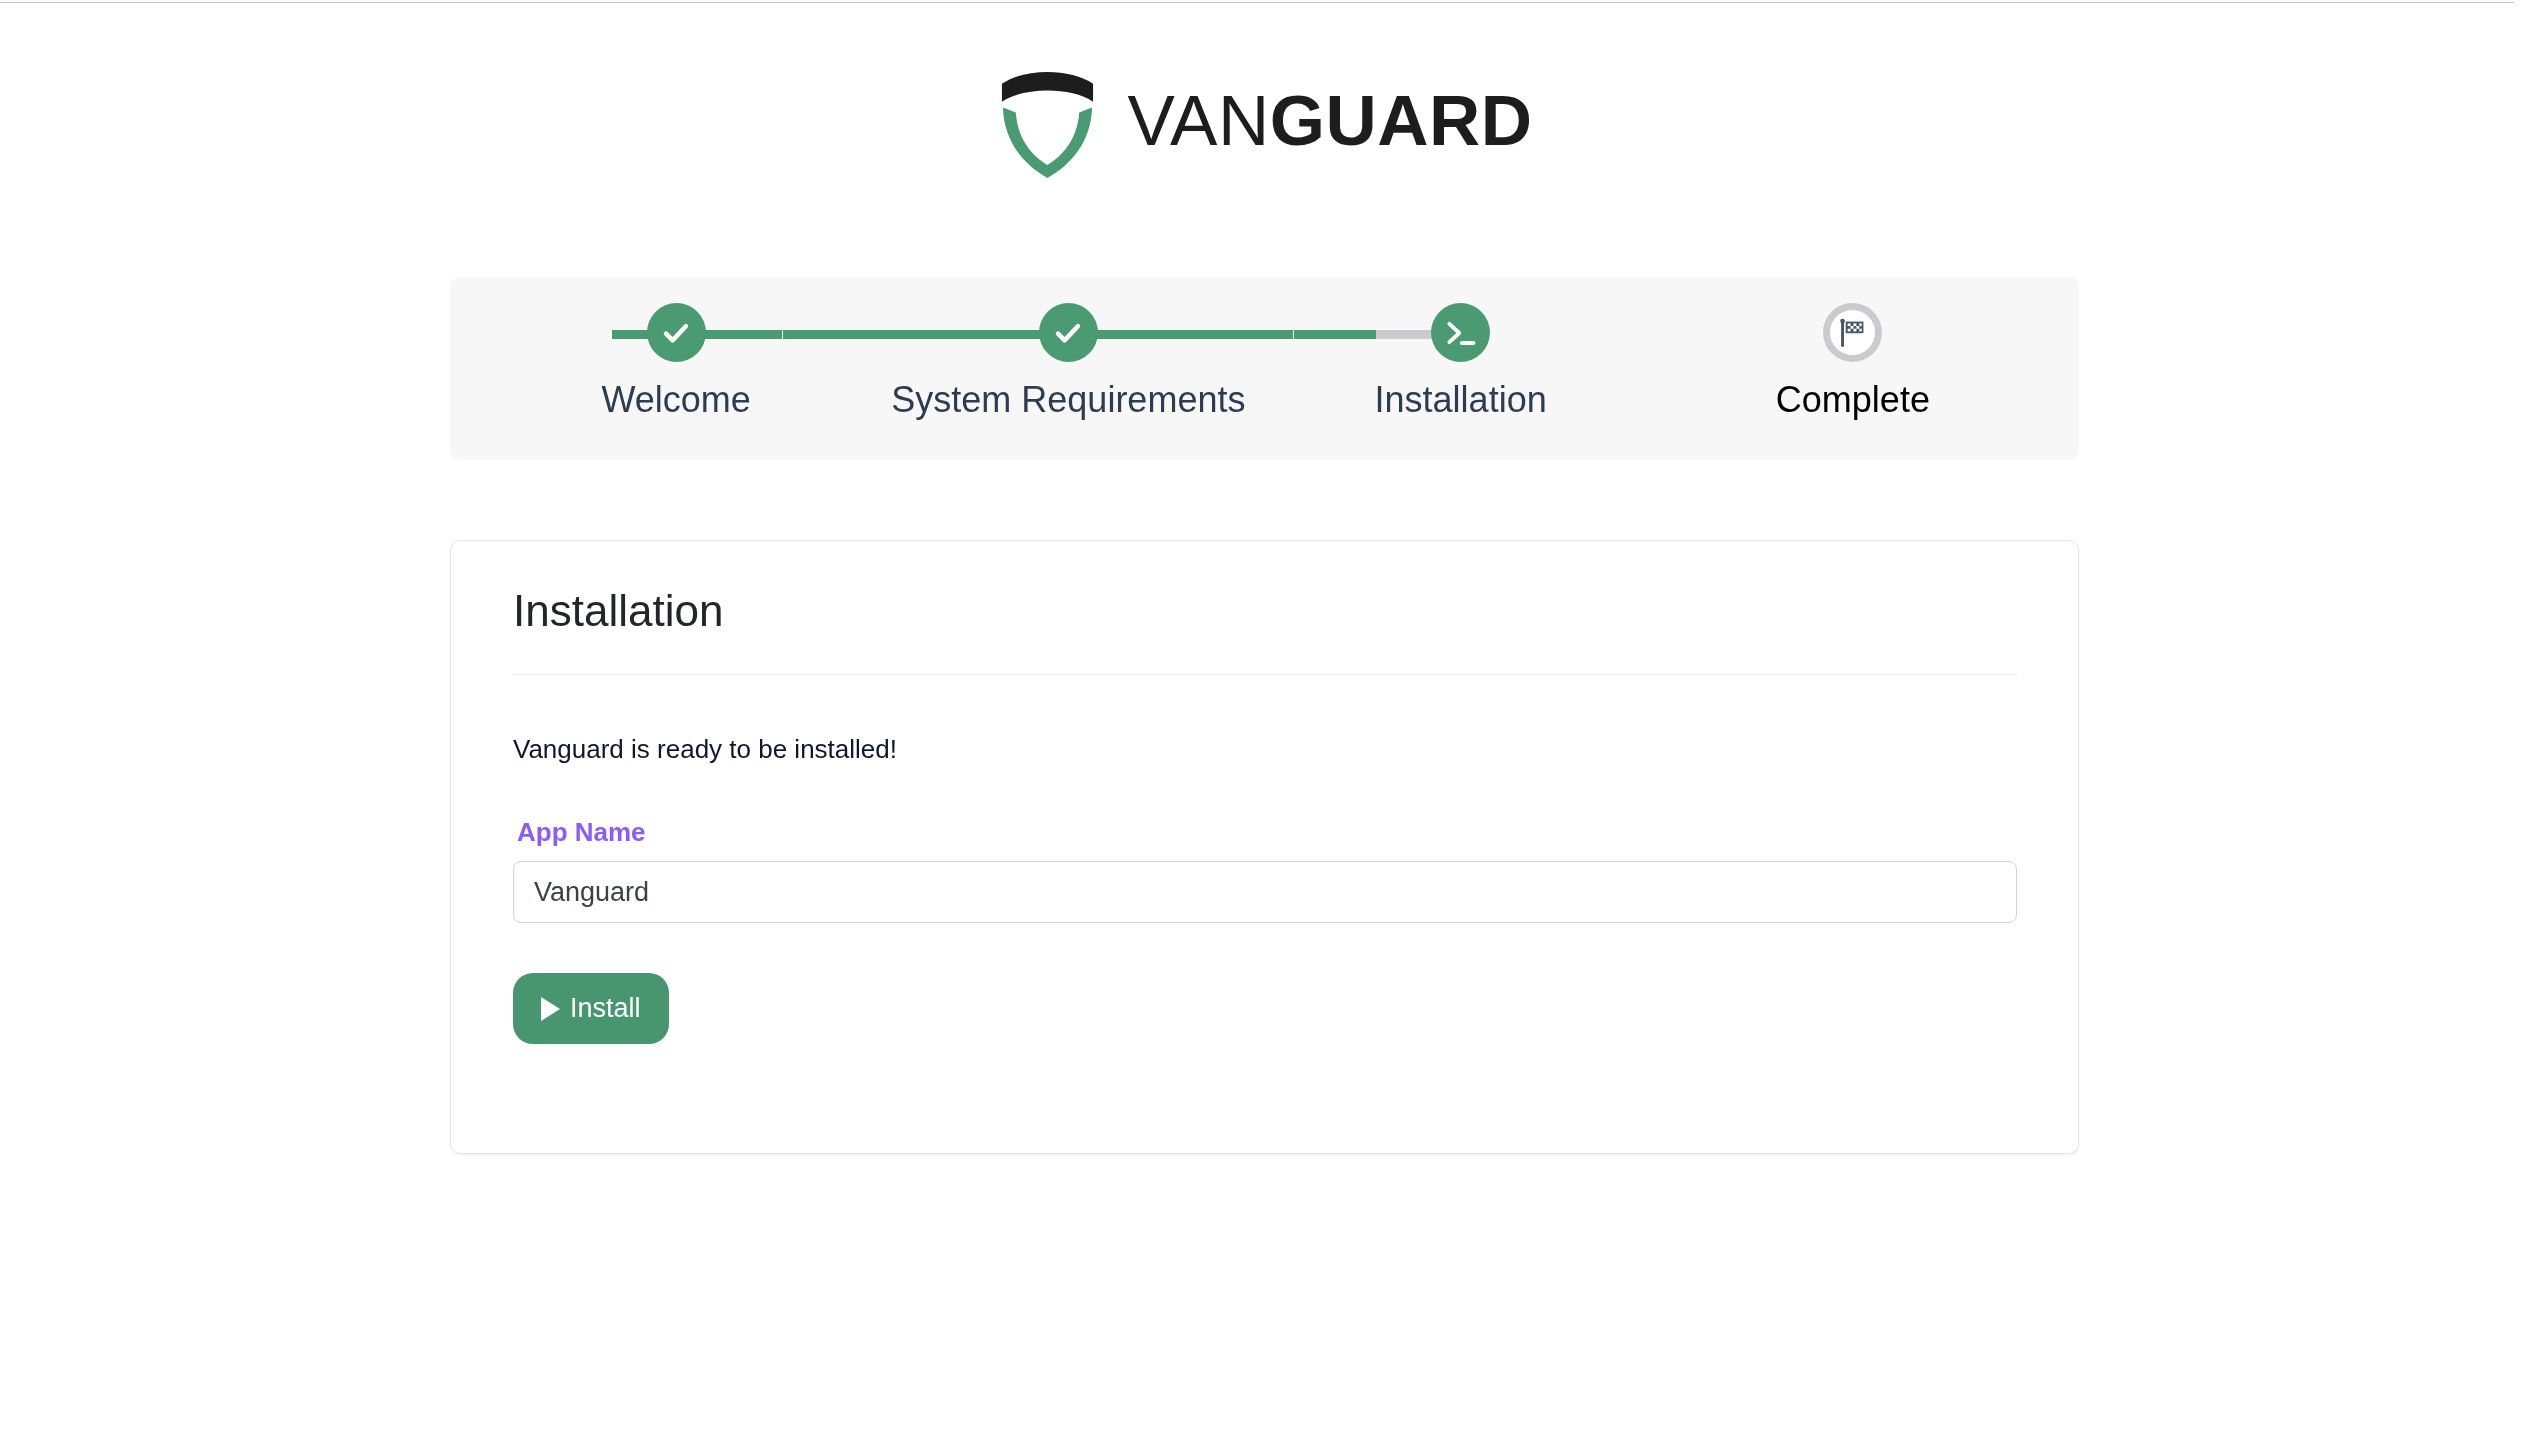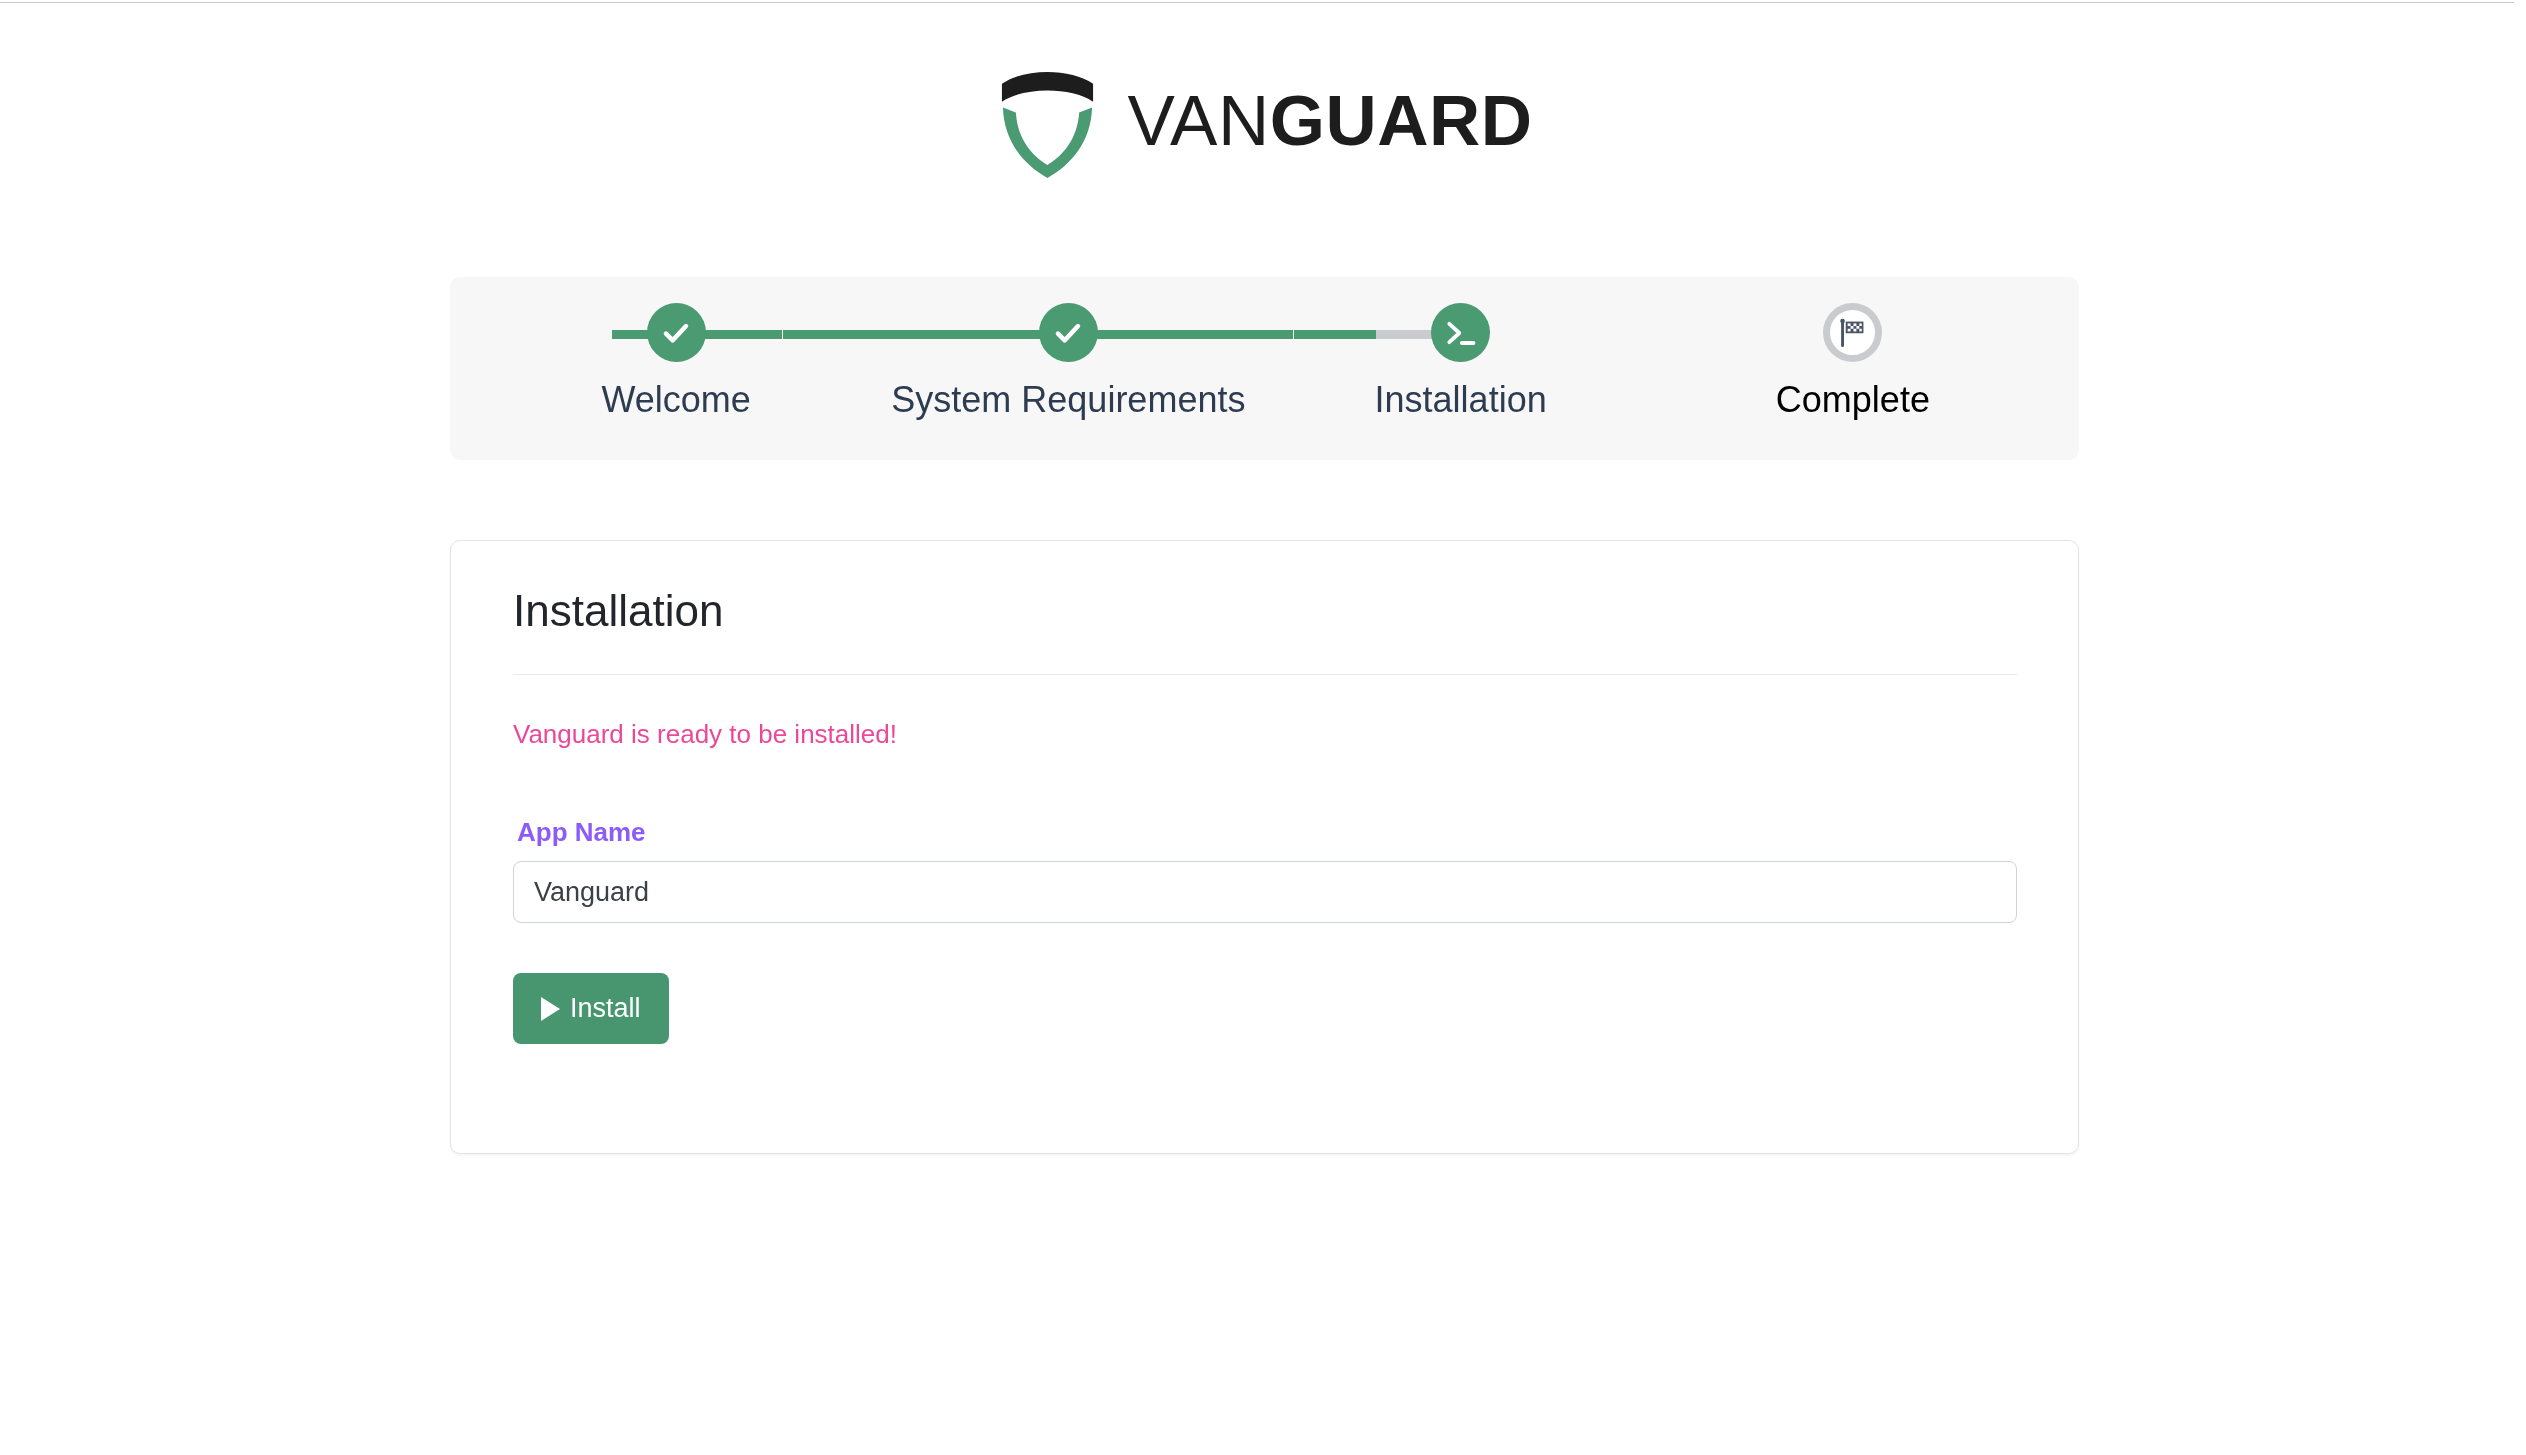--- a/index.html
+++ b/index.html
@@ -154,22 +154,23 @@
     left: 62px;
     top: 133px;
     width: 1504px;
     height: 1px;
     background: #e9eaec;
   }
   .para {
     position: absolute;
     left: 62px;
     font-size: 26px;
-    color: #ec4899;
-    line-height: 1;
+    color: #0f172a;
+    line-height: 1;
+    margin-top: 15px;
   }
   .para-1 { top: 180px; }
   .para-2 { top: 228px; }
 
   .field-label {
     position: absolute;
     left: 66px;
     top: 278px;
     font-size: 26px;
     font-weight: 700;
@@ -192,21 +193,21 @@
     outline: none;
   }
   .install-btn {
     position: absolute;
     left: 62px;
     top: 432px;
     height: 71px;
     padding: 0 28px;
     background: #479670;
     border: none;
-    border-radius: 8px;
+    border-radius: 20px;
     color: #ffffff;
     font-family: "Liberation Sans", sans-serif;
     font-size: 27px;
     display: flex;
     align-items: center;
     gap: 10px;
     cursor: pointer;
   }
   .play-tri {
     width: 0; height: 0;

